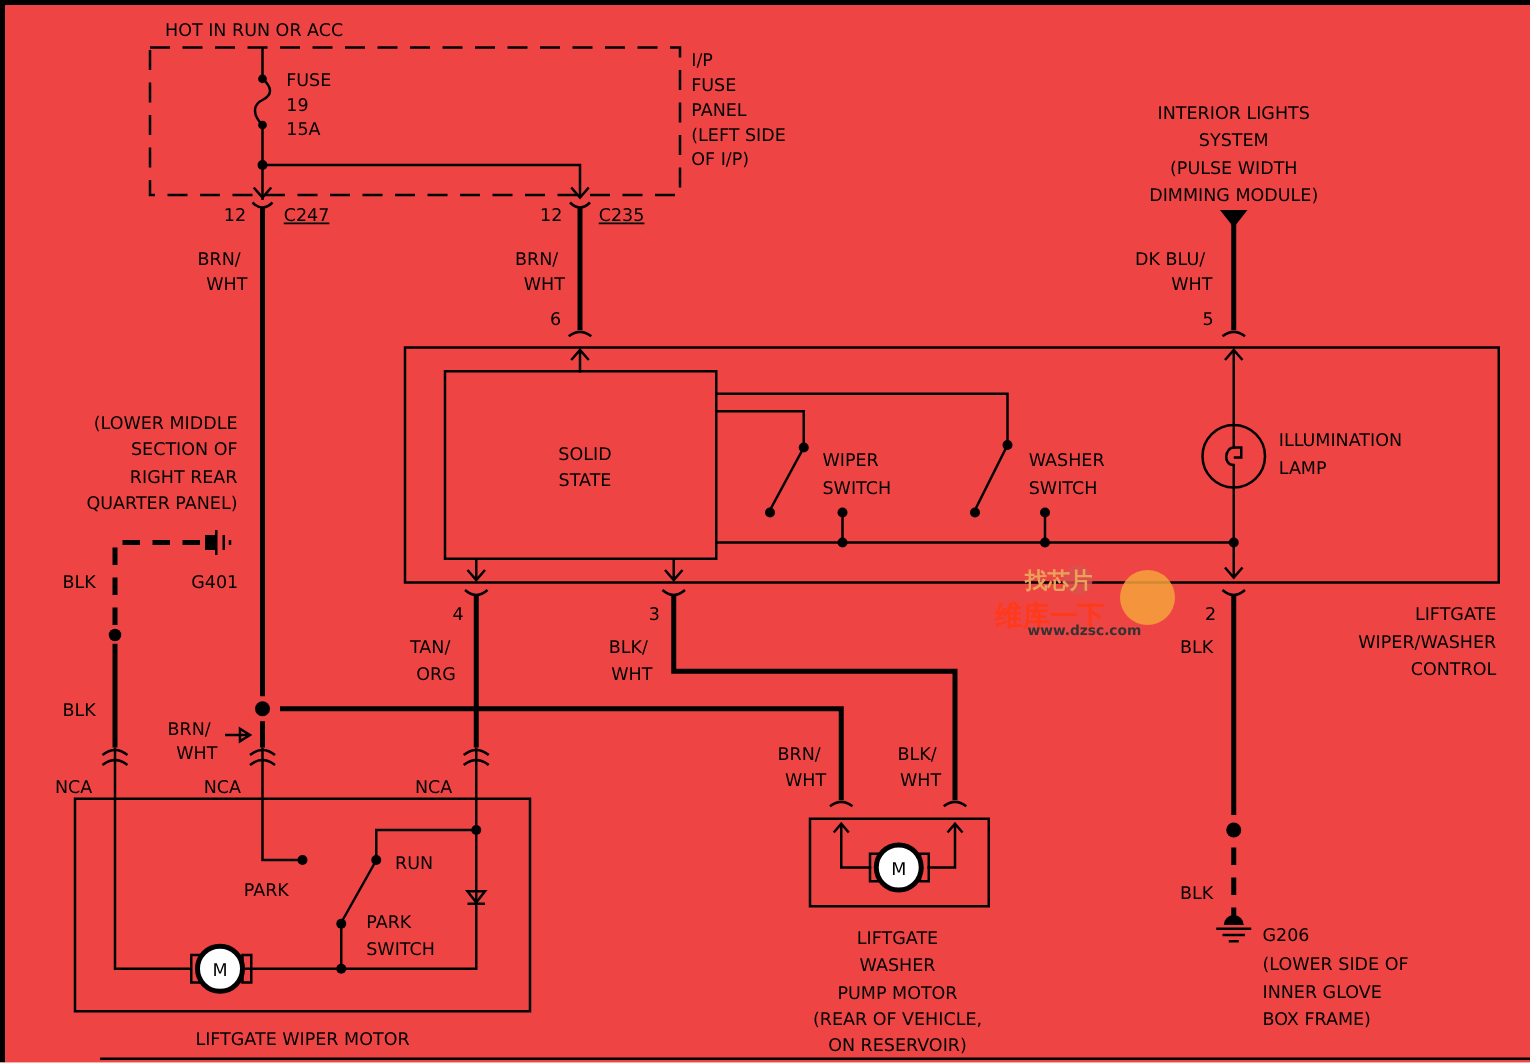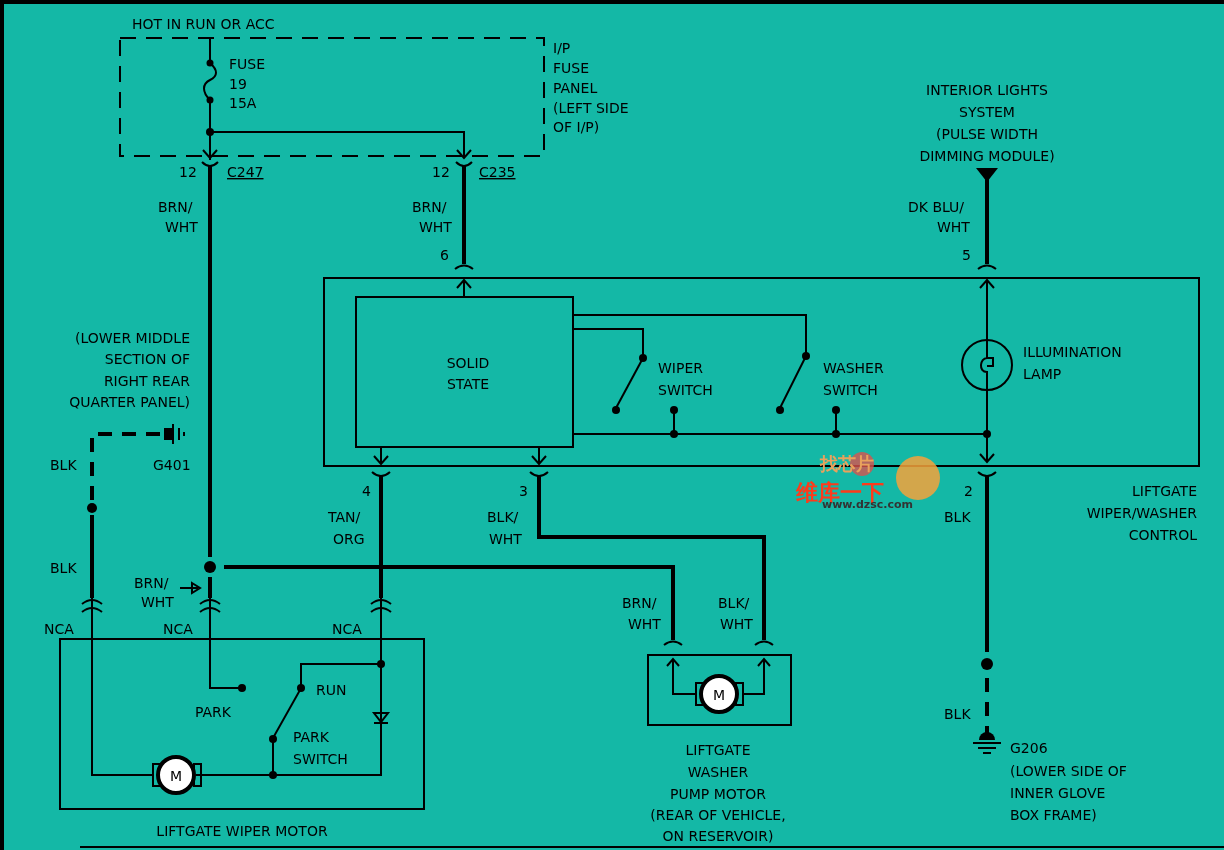--- a/index.html
+++ b/index.html
@@ -1,16 +1,16 @@
 <!DOCTYPE html>
 <html><head>
 <meta charset="utf-8">
 <style>
   html,body{margin:0;padding:0;background:#fff;}
-  #stage{position:relative;width:1224px;height:850px;overflow:hidden;background:#14b8a6;}
+  #stage{position:relative;width:1224px;height:850px;overflow:hidden;background:#ef4444;}
   svg{position:absolute;left:0;top:0;}
   .lbl{font-family:"DejaVu Sans",sans-serif;font-size:14px;fill:#000;}
   .w{stroke:#000;stroke-width:2;fill:none;}
   .wt{stroke:#000;stroke-width:4;fill:none;}
   .dash{stroke:#000;stroke-width:4;fill:none;stroke-dasharray:14,10;}
   .box{stroke:#000;stroke-width:2;fill:none;}
   .dbox{stroke:#000;stroke-width:2;fill:none;stroke-dasharray:16,10;}
   .dot{fill:#000;}
   .wm{font-family:"DejaVu Sans",sans-serif;font-weight:bold;}
 </style>

